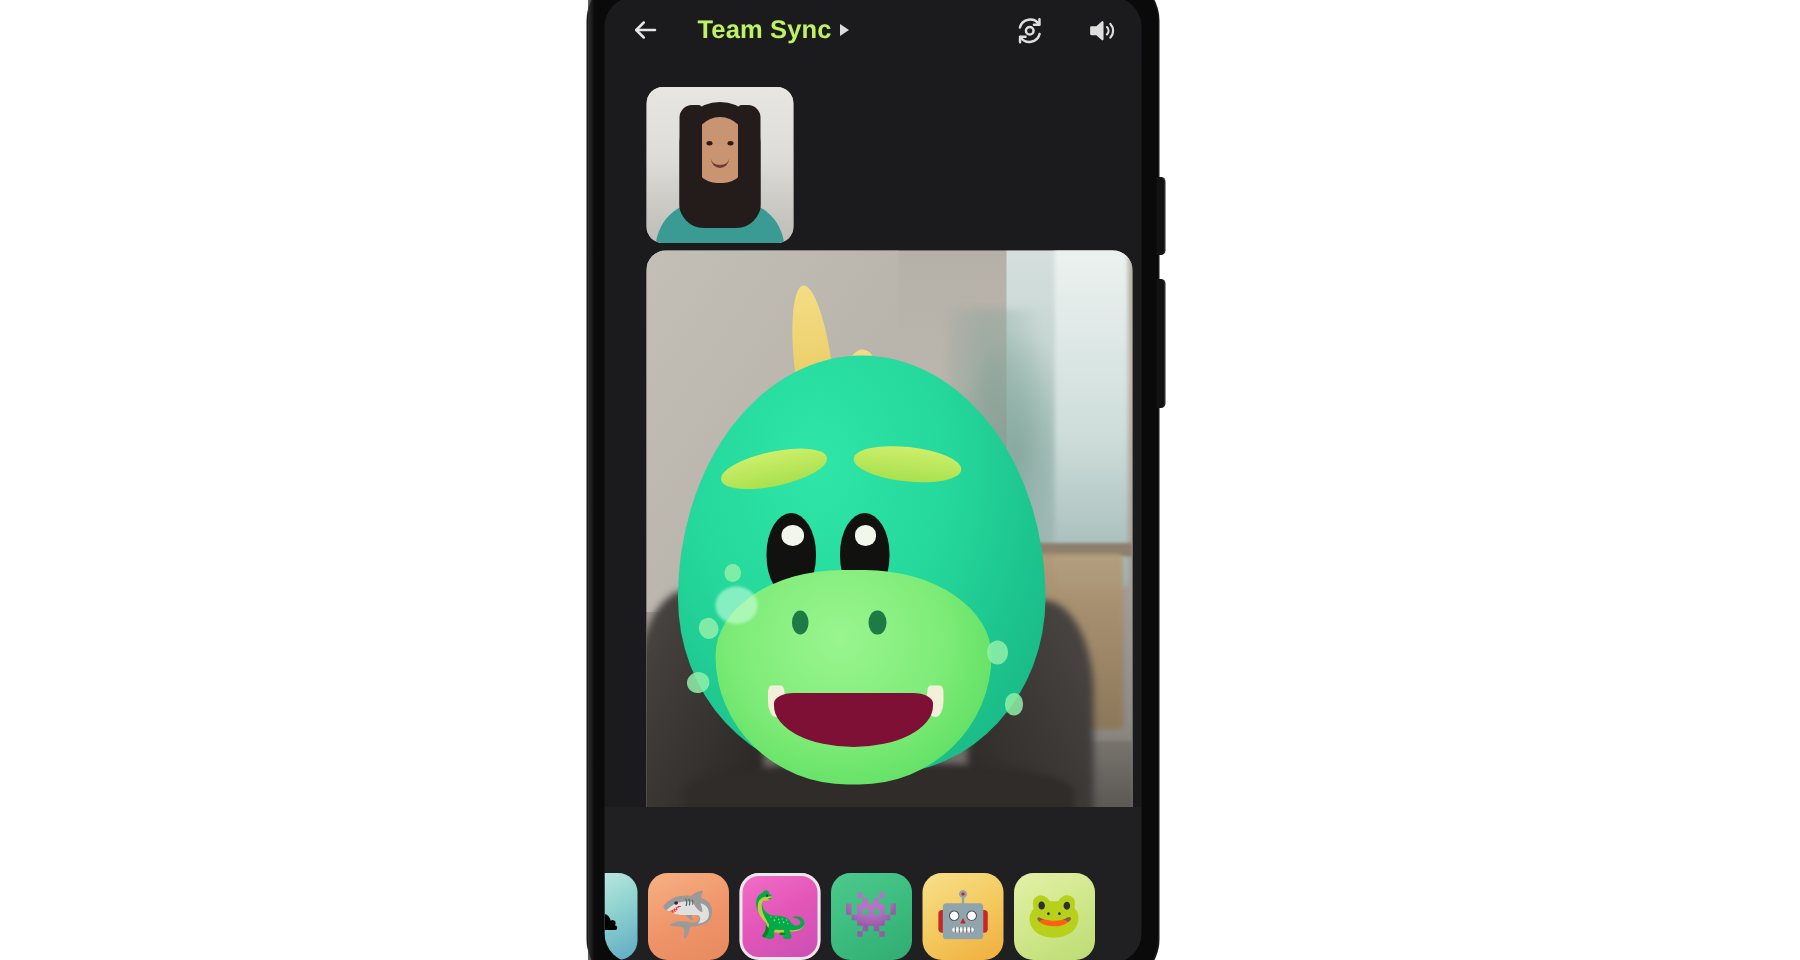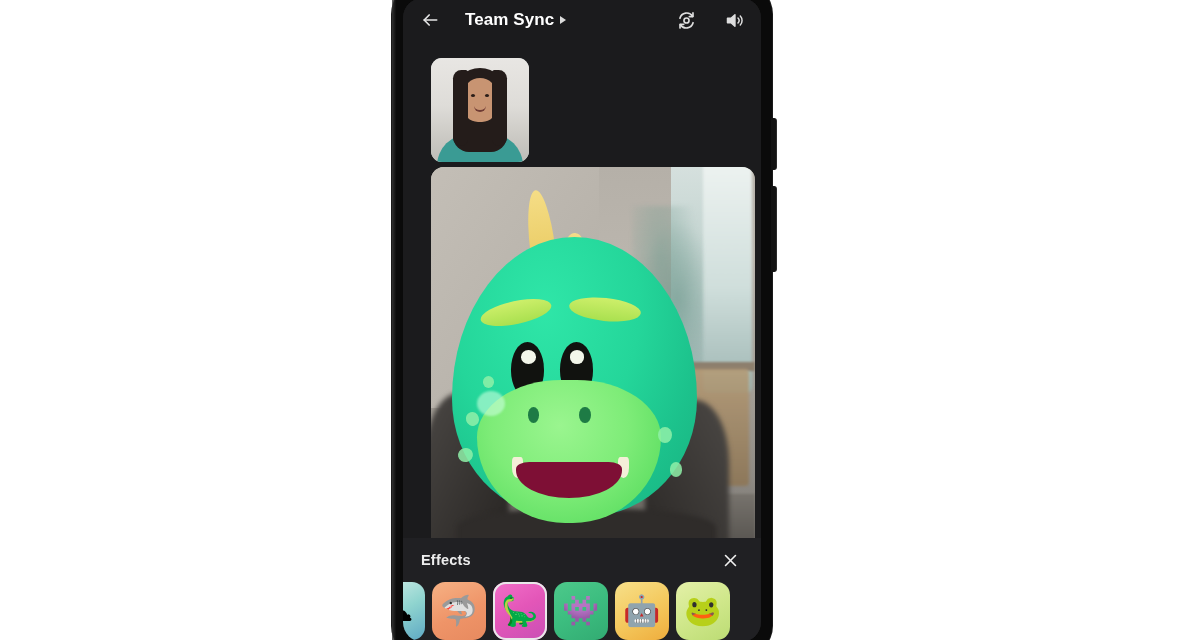--- a/index.html
+++ b/index.html
@@ -82,21 +82,21 @@
     cursor: pointer;
   }
   #title-wrap {
     display: flex;
     align-items: center;
     gap: 6px;
     margin-left: 22px;
     cursor: pointer;
   }
   #call-title {
-    color: #ffffff;
+    color: #bef264;
     font-size: 17px;
     font-weight: bold;
     letter-spacing: .1px;
     white-space: nowrap;
   }
   .tri-right {
     width: 0; height: 0;
     border-left: 6px solid #dcdcdc;
     border-top: 4.5px solid transparent;
     border-bottom: 4.5px solid transparent;
@@ -567,29 +567,20 @@
           <div class="scale-spot" id="spot-2"></div>
           <div class="scale-spot" id="spot-3"></div>
           <div class="scale-spot" id="spot-4"></div>
           <div class="scale-spot" id="spot-5"></div>
         </div>
 
       </div>
 
       <div id="effects-panel">
 
-        <div id="effects-header">
-          <span id="effects-title">Effects</span>
-          <div id="effects-close">
-            <svg width="17" height="17" viewBox="0 0 24 24" fill="none" stroke="#f0f0f0" stroke-width="2.3" stroke-linecap="round">
-              <line x1="5" y1="5" x2="19" y2="19"></line>
-              <line x1="19" y1="5" x2="5" y2="19"></line>
-            </svg>
-          </div>
-        </div>
 
         <div id="effects-row">
             <div class="fx-tile bg-a first" title="Clouds">
               <div class="fx-art">☁</div>
             </div>
             <div class="fx-tile bg-b" title="Shark">
               <div class="fx-art">🦈</div>
             </div>
             <div class="fx-tile bg-c selected" title="Dinosaur">
               <div class="fx-art">🦕</div>

